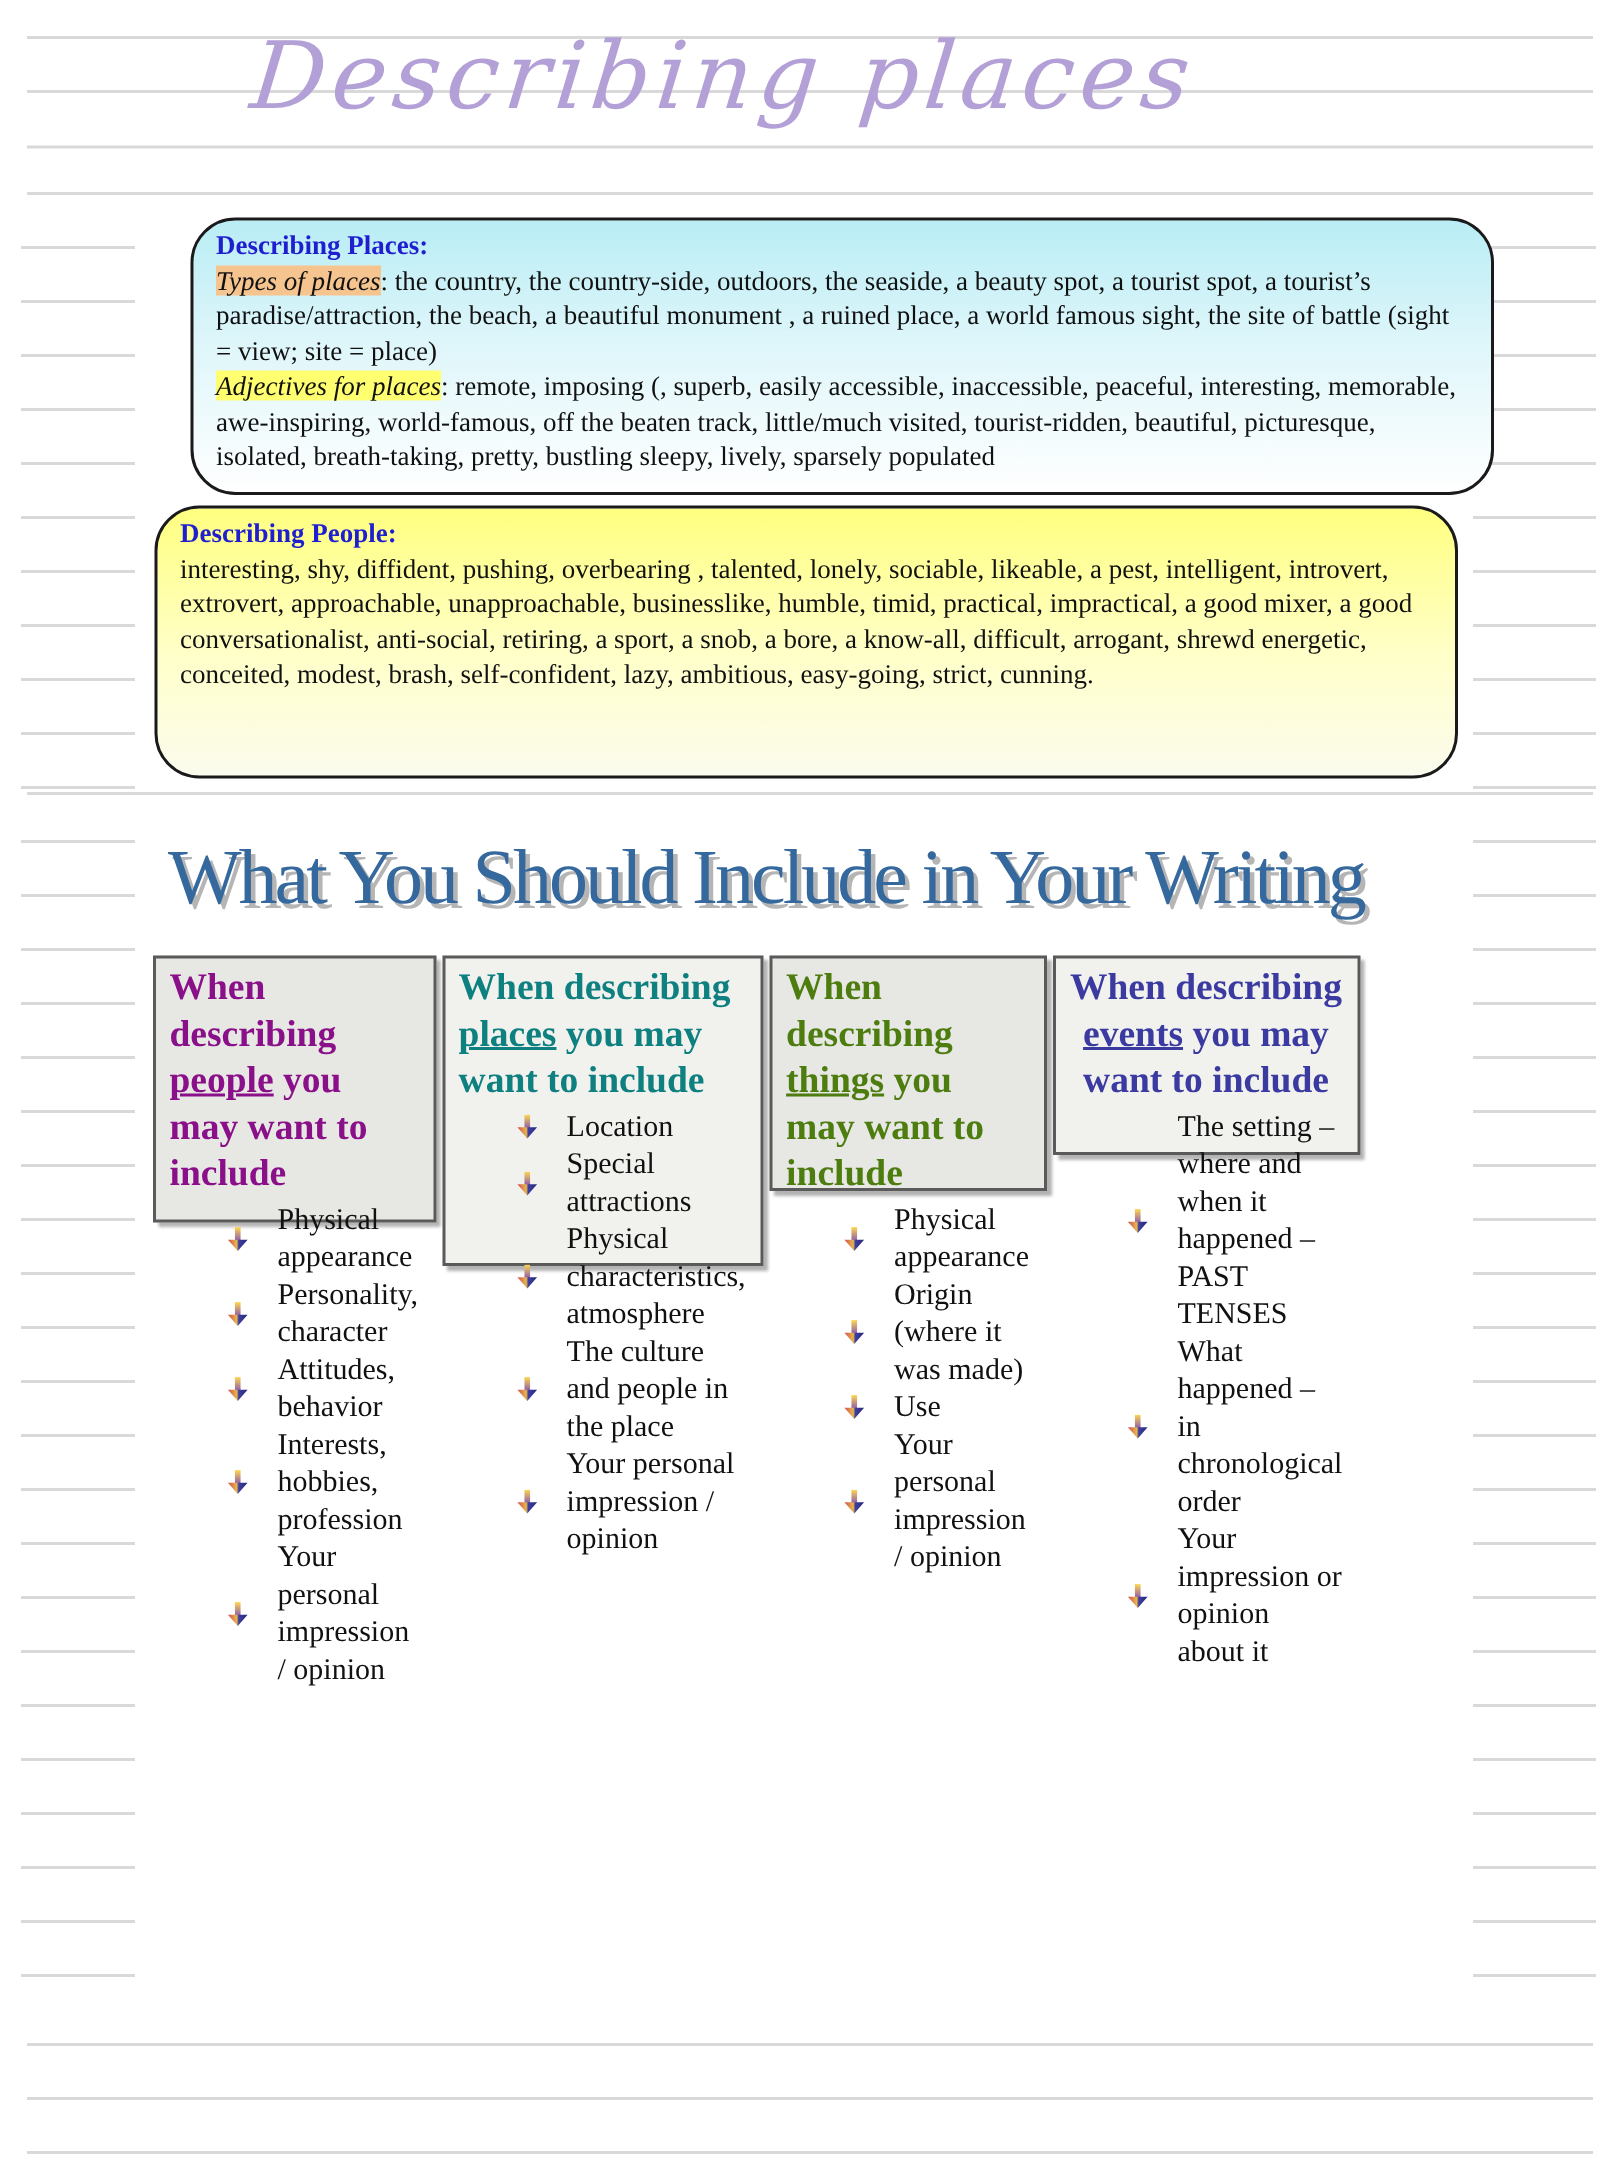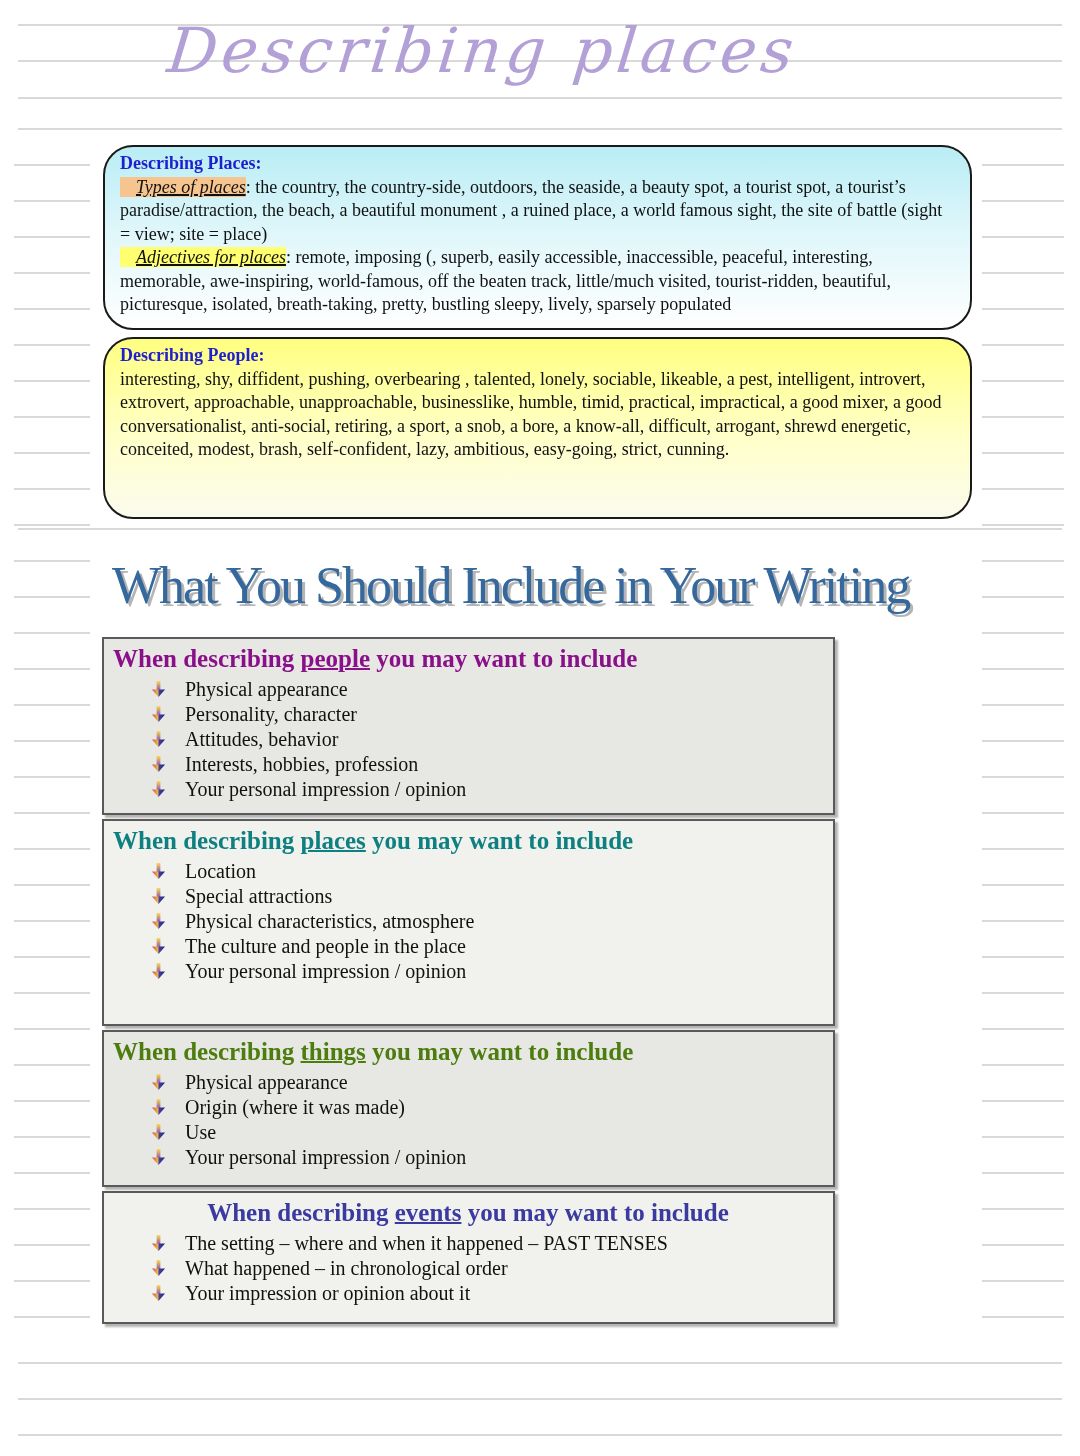--- a/index.html
+++ b/index.html
@@ -17,37 +17,37 @@
   
   .hand-title{position:absolute;top:14px;left:168px;
       font-family:"DejaVu Serif",serif;font-style:italic;font-size:62px;
       letter-spacing:4px;transform:skewX(-6deg);white-space:nowrap;}
 
   
   .round-box{position:absolute;left:103px;width:869px;box-sizing:border-box;
       border:2px solid #1a1a1a;border-radius:30px;padding:5px 14px 8px 15px;
       font-size:18px;line-height:23.5px;color:#111;}
   .round-box.cyan{top:145px;height:185px;
-      background:linear-gradient(to bottom,#b9edf5 0%,#def6fa 45%,#ffffff 100%);}
+      background:linear-gradient(to bottom,#b9edf5 0%,#def6fa 45%,#ffffff 100%);margin-left:24px;}
   .round-box.yellow{top:337px;height:182px;
       background:linear-gradient(to bottom,#ffff80 0%,#ffffc9 55%,#fbfbee 100%);}
   .rb-title{font-weight:bold;font-size:18px;}
   .rb-text{margin:0;}
-  .hl{font-style:italic;text-decoration:underline;text-decoration-thickness:2px;padding-left:16px;}
+  .hl{font-style:italic;text-decoration-thickness:2px;}
   .hl.peach{background:#f5c48f;}
   .hl.yel{background:#ffff70;}
 
   
   .main-title{position:absolute;top:556px;left:112px;margin:0;font-weight:normal;
       font-size:52px;letter-spacing:-2px;white-space:nowrap;
       text-shadow:3px 3px 0 #b5b5b5;}
 
   
   .inc-stack{position:absolute;left:102px;top:637px;width:733px;
-      display:flex;flex-direction:column;gap:4px;}
+      display:flex;gap:4px;}
   .inc-box{box-sizing:border-box;border:2px solid #5a5a5a;
       box-shadow:3px 3px 2px #b3b3b3;padding:4px 10px 8px 9px;}
   .shade-a{background:#e7e7e4;}
   .shade-b{background:#f1f1ee;}
   .inc-head{margin:0;font-size:25px;font-weight:bold;line-height:31px;}
   .kw{text-decoration:underline;text-decoration-thickness:2px;}
   .inc-list{list-style:none;margin:3px 0 0 0;padding:0;}
   .inc-list li{display:flex;align-items:center;gap:19px;padding-left:38px;
       font-size:20px;line-height:25px;color:#111;}
   .bullet{width:15px;height:17px;flex:0 0 auto;}

